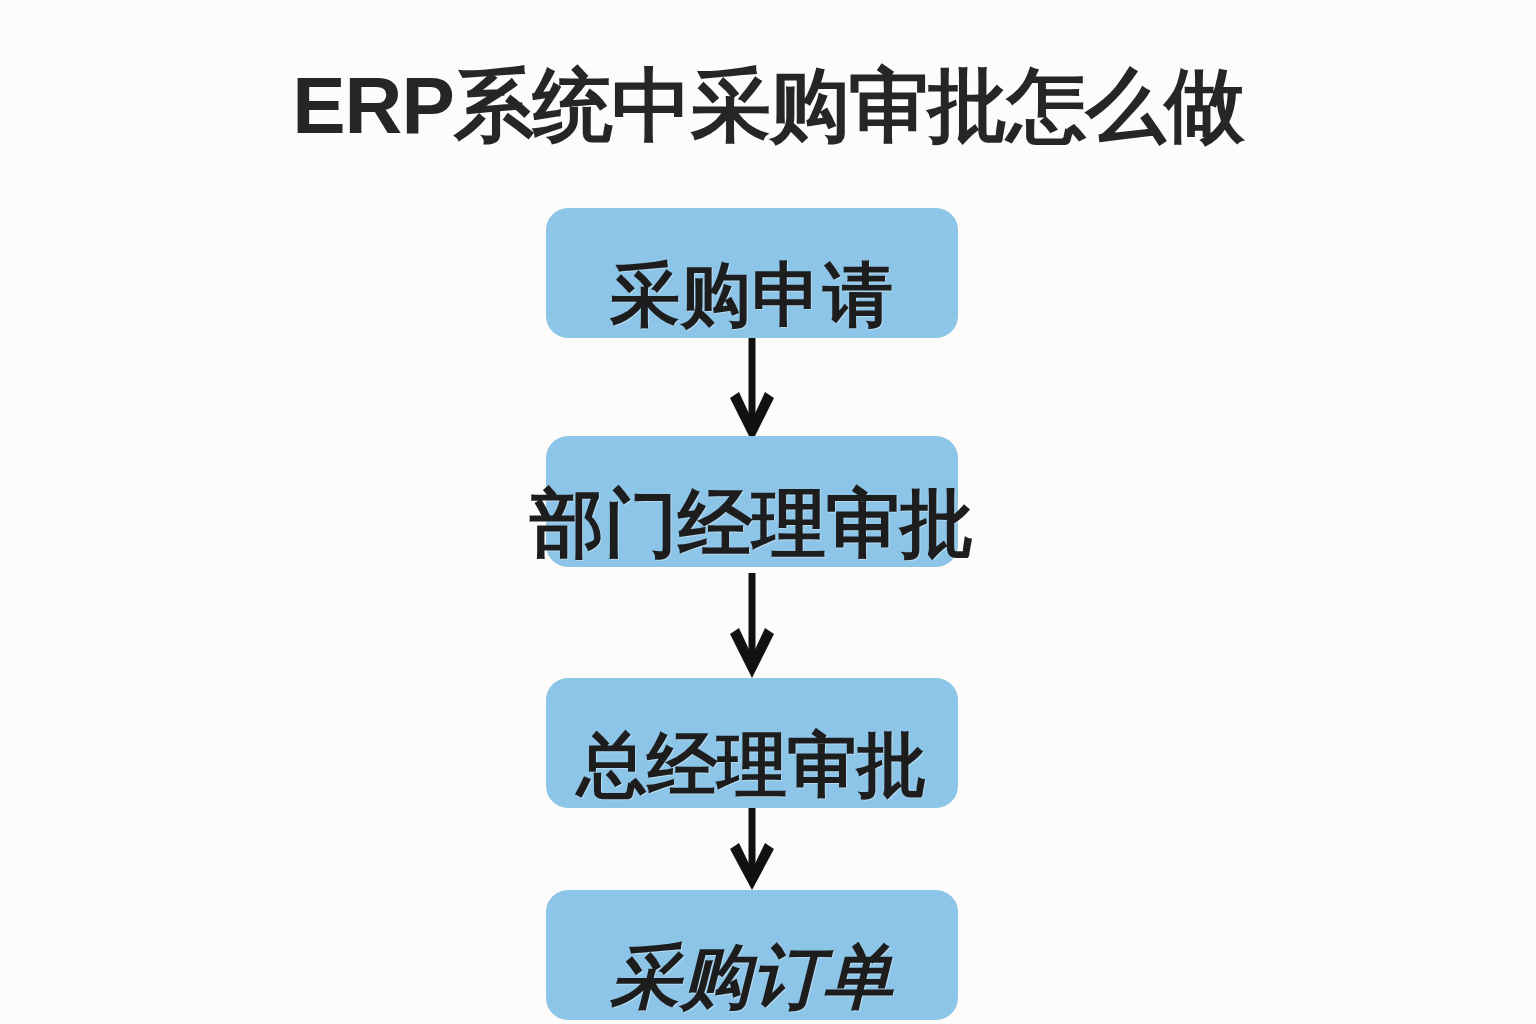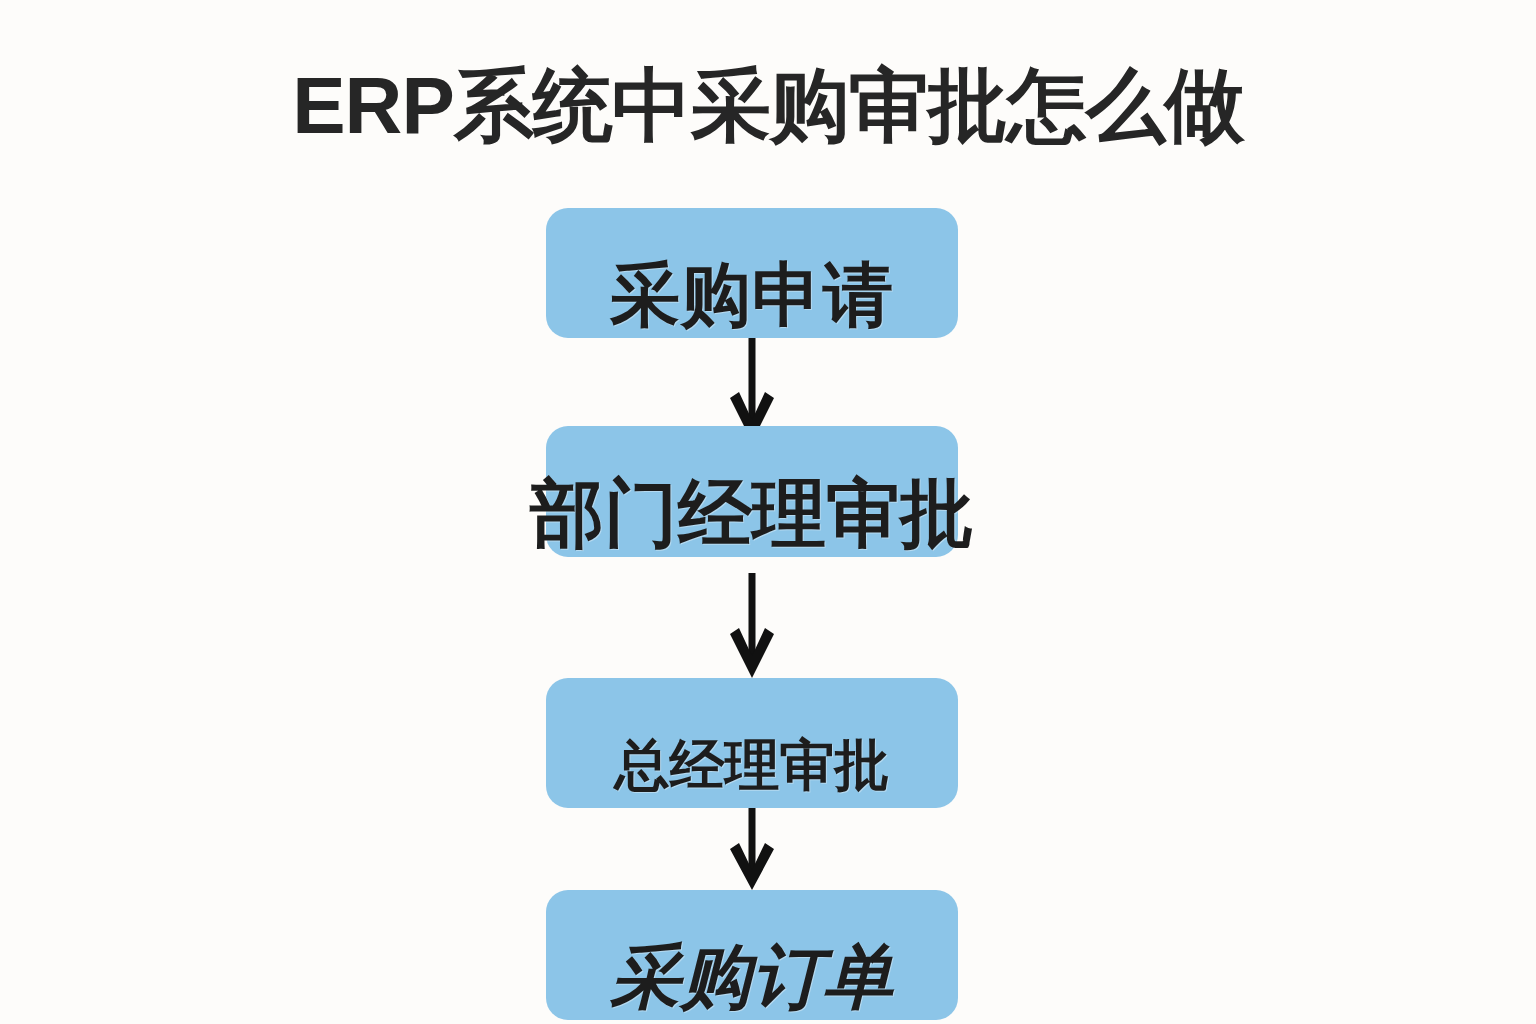--- a/index.html
+++ b/index.html
@@ -58,27 +58,27 @@
     font-weight: 700;
     color: #1d1d1d;
     white-space: nowrap;
     letter-spacing: 1px;
     text-shadow: 1px 1px 0 rgba(255,255,255,0.35);
     font-family: "Liberation Sans", "DejaVu Sans", sans-serif;
     margin-top: 44px;
   }
   
   #node-0 { top: 0px;   height: 130px; }
-  #node-1 { top: 218px; height: 131px; }
+  #node-1 { top: 228px; height: 131px; }
   #node-2 { top: 470px; height: 130px; }
   #node-3 { top: 682px; height: 130px; font-style: italic; }
 
   
   #node-1 .node-label { font-size: 74px; letter-spacing: 0px; }
-  #node-2 .node-label { font-size: 55px; letter-spacing: 0px; }
+  #node-2 .node-label { font-size: 70px; letter-spacing: 0px; }
 
   
   .connector {
     position: absolute;
     left: 183px;          
     width: 46px;
   }
   #connector-0 { top: 130px; height: 104px; }
   #connector-1 { top: 365px; height: 105px; }
   #connector-2 { top: 600px; height: 82px;  }

